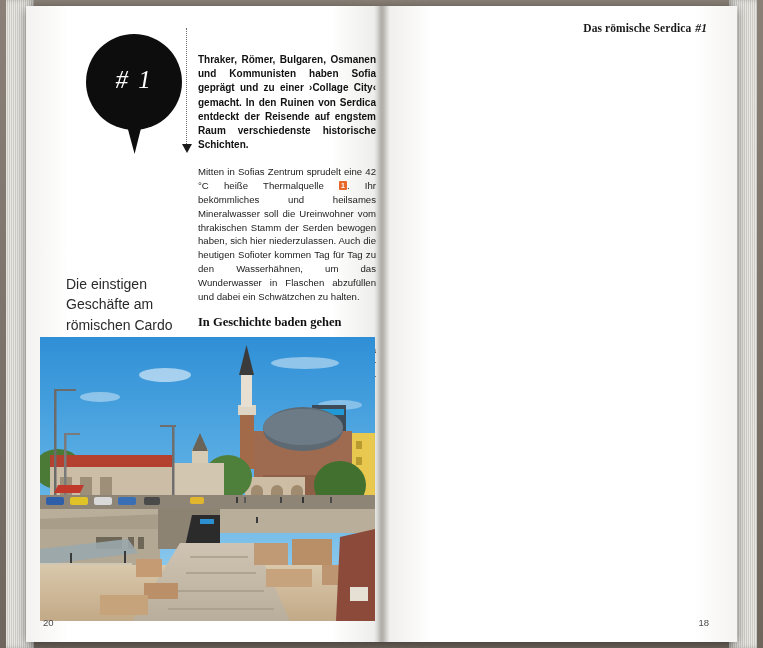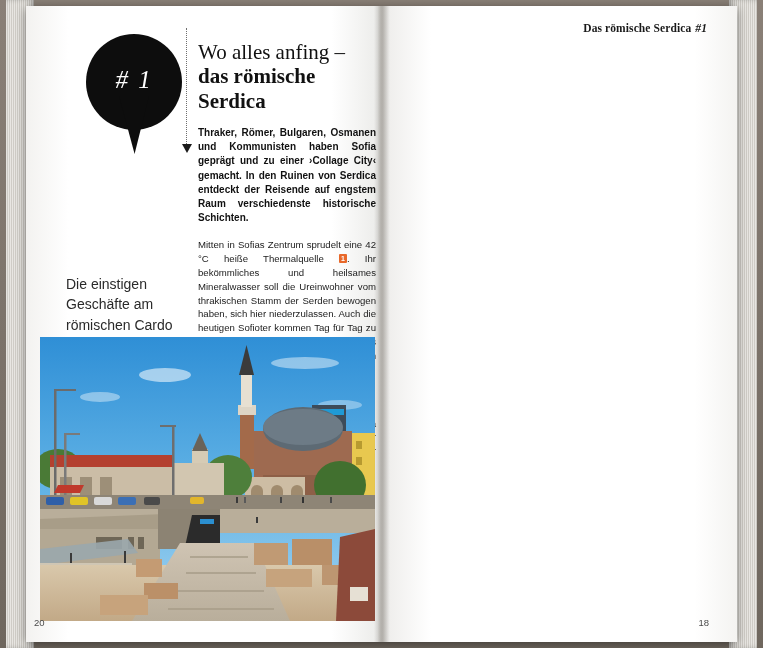--- a/index.html
+++ b/index.html
@@ -59,21 +59,21 @@
   .bold{font-weight:normal;}
 
   .caption{position:absolute;left:40px;top:268px;width:122px;font-size:14px;line-height:1.45;
       color:#2a2a2a;}
 
   
   .photo{position:absolute;left:14px;top:331px;width:335px;height:284px;overflow:hidden;}
   .photo svg{display:block;width:335px;height:284px;}
 
   .folio{position:absolute;bottom:14px;font-size:9.5px;color:#4a4a4a;}
-  .folio.l{left:8px;}
+  .folio.l{left:17px;}
   .folio.r{right:28px;}
 </style>
 </head>
 <body>
 
 <div class="book">
 
   <div class="edge left"></div>
   <div class="edge right"></div>
 
@@ -83,24 +83,20 @@
 
       <div class="pin">
         <div class="bulb"></div>
         <div class="tip"></div>
         <div class="lbl"># 1</div>
       </div>
 
       <div class="dotline"></div>
 
       <div class="col-l">
-        <h1 class="title">
-          <span>Wo alles anfing –</span>
-          <span class="b">das römische Serdica</span>
-        </h1>
 
         <p class="lead">Thraker, Römer, Bulgaren, Osmanen und Kommunisten haben Sofia geprägt und zu einer ›Collage City‹ gemacht. In den Ruinen von Serdica entdeckt der Reisende auf engstem Raum verschiedenste historische Schichten.</p>
 
         <p class="body"><span>Mitten in Sofias Zentrum sprudelt eine 42 °C heiße </span><span class="bold">Thermalquelle</span> <span class="badge">1</span><span>. Ihr bekömmliches und heilsames Mineralwasser soll die Ureinwohner vom thrakischen Stamm der Serden bewogen haben, sich hier niederzulassen. Auch die heutigen Sofioter kommen Tag für Tag zu den Wasserhähnen, um das Wunderwasser in Flaschen abzufüllen und dabei ein Schwätzchen zu halten.</span></p>
 
         <h2 class="sub">In Geschichte baden gehen</h2>
 
         <p class="body"><span>Im </span><span class="bold">ehemaligen Zentralbad</span> <span class="badge">2</span><span> (Tsentralna Banya) auf der anderen Seite der Straßenbahnlinie lässt sich heute nur mehr in Geschichte baden. Vor ei-</span></p>
       </div>
 

